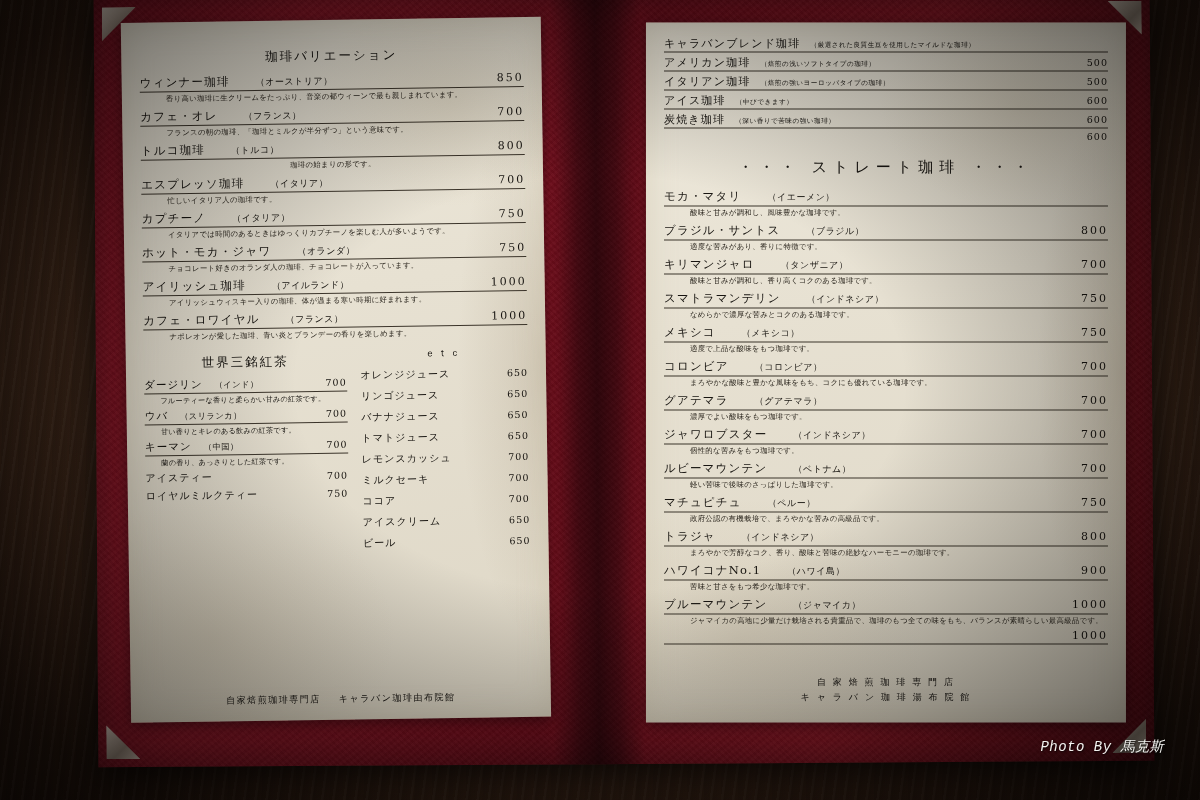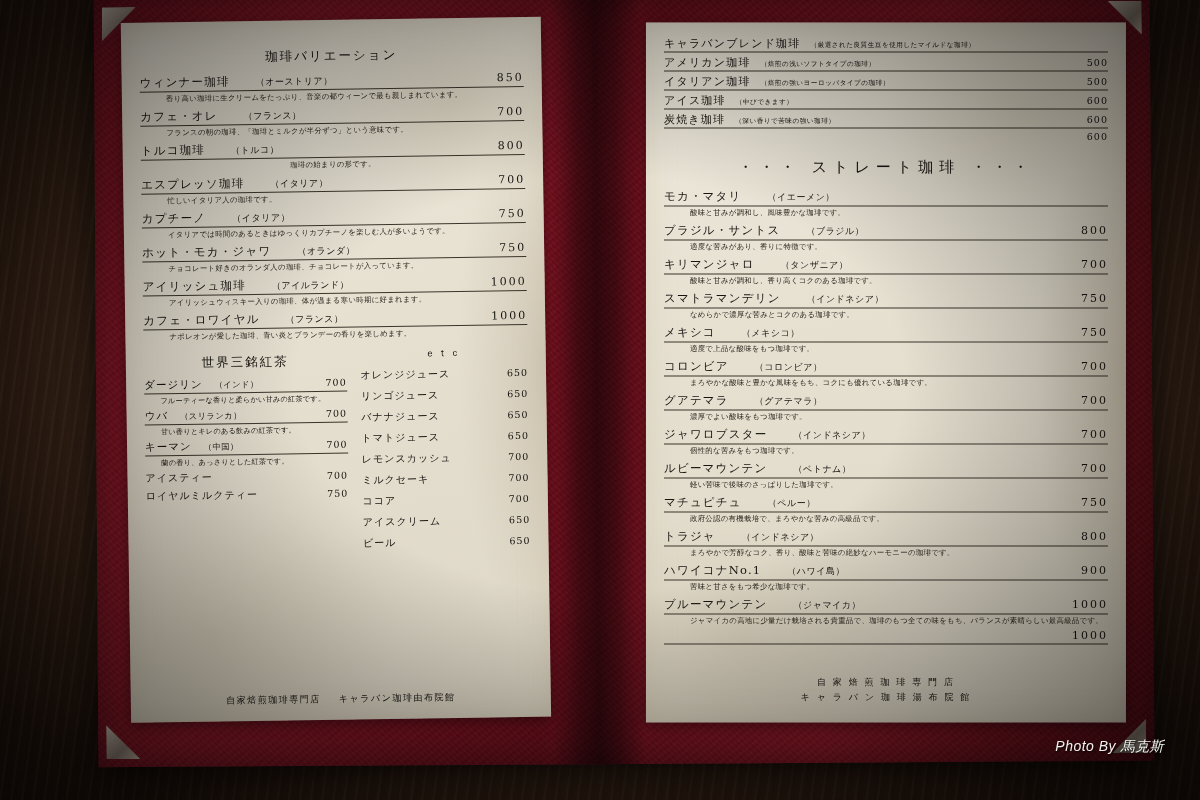--- a/index.html
+++ b/index.html
@@ -227,21 +227,21 @@
   }
 
   
   #watermark {
     position: absolute;
     right: 36px;
     bottom: 44px;
     color: #f2f2ef;
     font-size: 14px;
     font-style: italic;
-    font-family: Liberation Sans, sans-serif;
+    font-family: Liberation Mono, monospace;
     text-shadow: 1px 1px 2px rgba(0,0,0,0.8);
     letter-spacing: 0.5px;
   }
 </style>
 </head>
 <body>
 
 <div id="photo">
   <div class="grain"></div>
 

